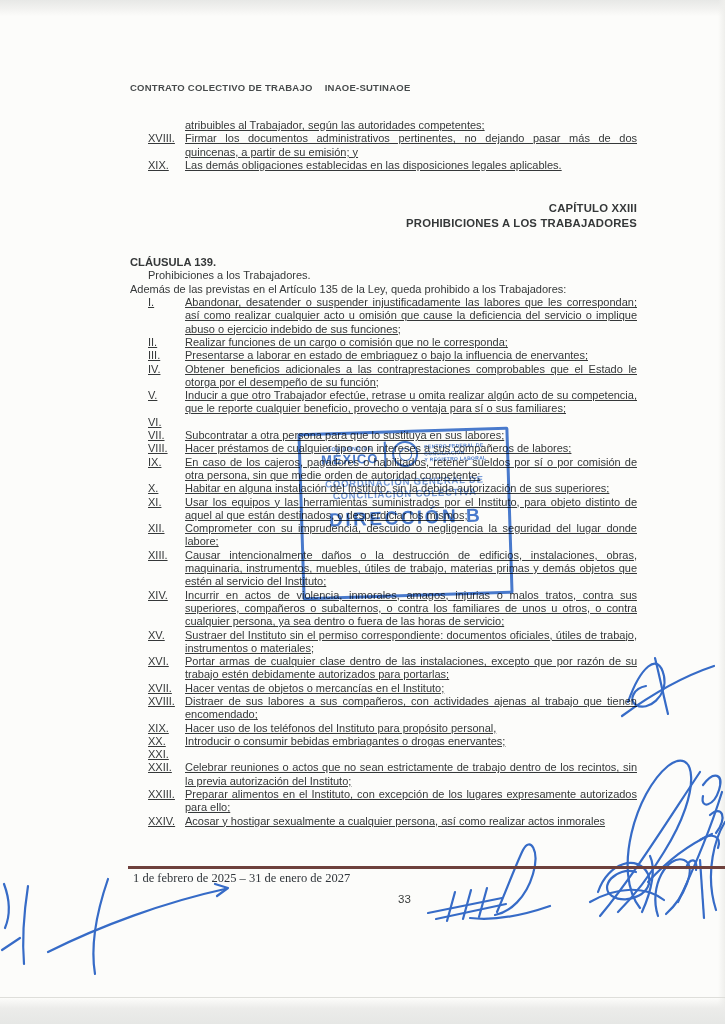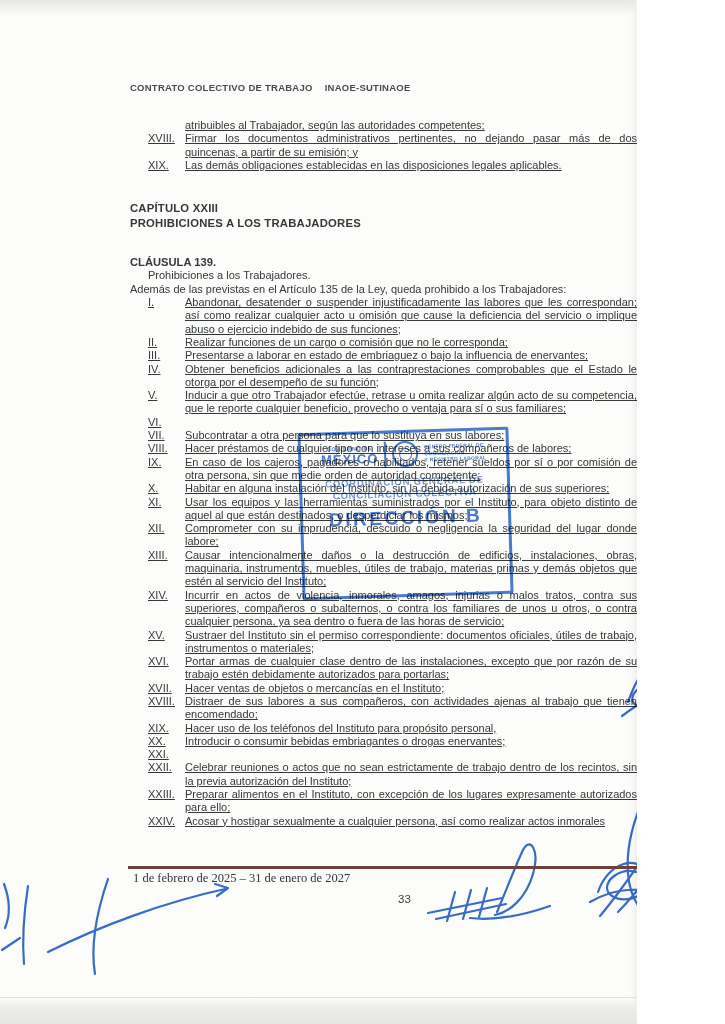--- a/index.html
+++ b/index.html
@@ -1,17 +1,17 @@
 <!DOCTYPE html>
 <html style="--text-dark: #353839; --ink-blue: #2b64c8; --stamp-blue: #2a64c8; --rule-maroon: #6e403c;"><head>
 <meta charset="utf-8">
 <style>
   html,body{margin:0;padding:0;}
   .canvas{
-    position:relative;width:637px;height:1024px;overflow:hidden;
+    position:relative;width:725px;height:1024px;overflow:hidden;
     background:#fcfcfa;
     font-family:"Liberation Sans",sans-serif;
     color:var(--text-dark,#353839);
   }
   .band-top{position:absolute;top:0;left:0;right:0;height:16px;
     background:linear-gradient(#e7e8e6,#f3f3f1 60%,rgba(255,255,255,0));}
   .band-bottom{position:absolute;bottom:0;left:0;right:0;height:26px;
     border-top:1px solid #dededa;
     background:linear-gradient(rgba(255,255,255,0),#ececea 40%,#e6e7e5);}
   .edge-right{position:absolute;right:0;top:0;bottom:0;width:7px;
@@ -21,21 +21,21 @@
   .doc-header{font-size:9.5px;font-weight:bold;letter-spacing:.25px;color:#474b4c;}
   .hdr-code{margin-left:12px;}
 
   .list{font-size:11px;line-height:13.3px;}
   .li-row{display:grid;grid-template-columns:37px 1fr;padding-left:18px;text-decoration:underline;}
   .li-num{white-space:nowrap;}
   .li-text{text-align:justify;}
   .obligations{margin-top:26px;}
   .prohibitions{margin-top:0;}
 
-  .chapter{margin-top:29px;text-align:left;font-weight:bold;
+  .chapter{margin-top:29px;text-align:right;font-weight:bold;
     font-size:11.3px;line-height:15px;letter-spacing:.2px;}
   .clause{margin-top:25px;font-size:11px;line-height:13.3px;}
   .clause-num{font-weight:bold;font-size:11.2px;}
   .clause-name{padding-left:18px;}
 
   
   .stamp{
     position:absolute;left:300px;top:430px;width:211px;height:167px;
     border:3px solid var(--stamp-blue,#2a64c8);border-radius:2px;
     transform:rotate(-1.8deg);

